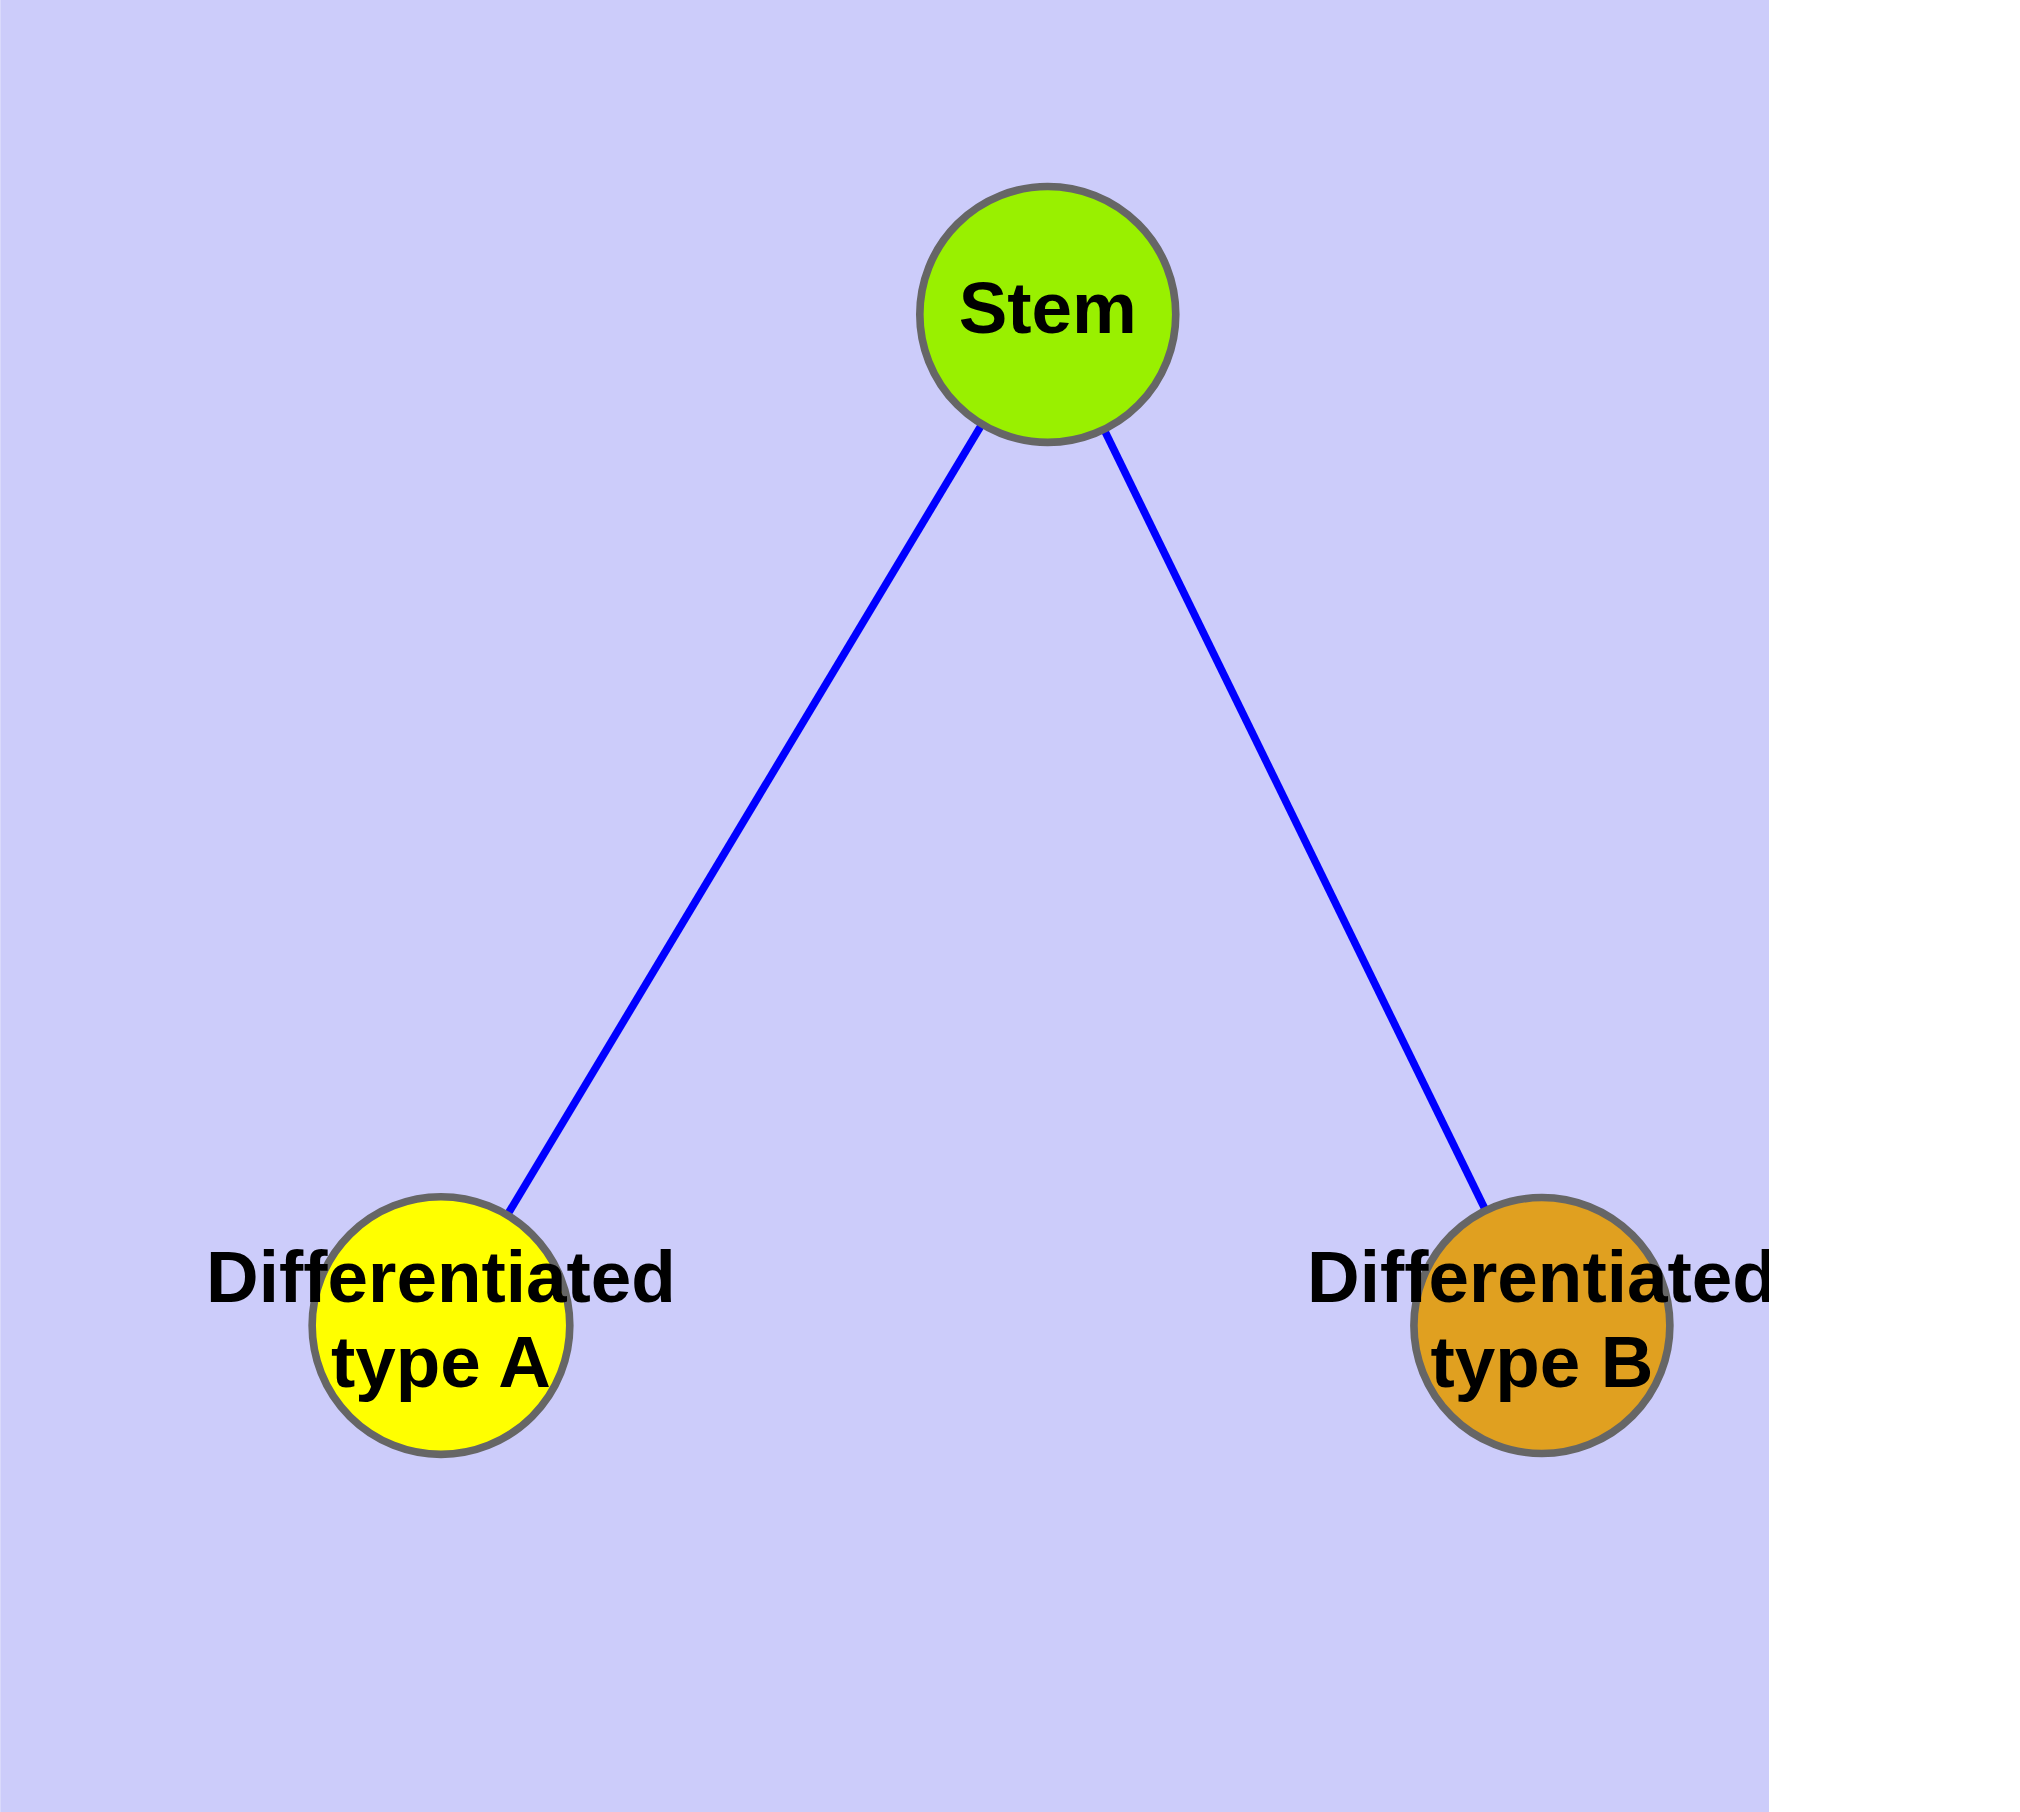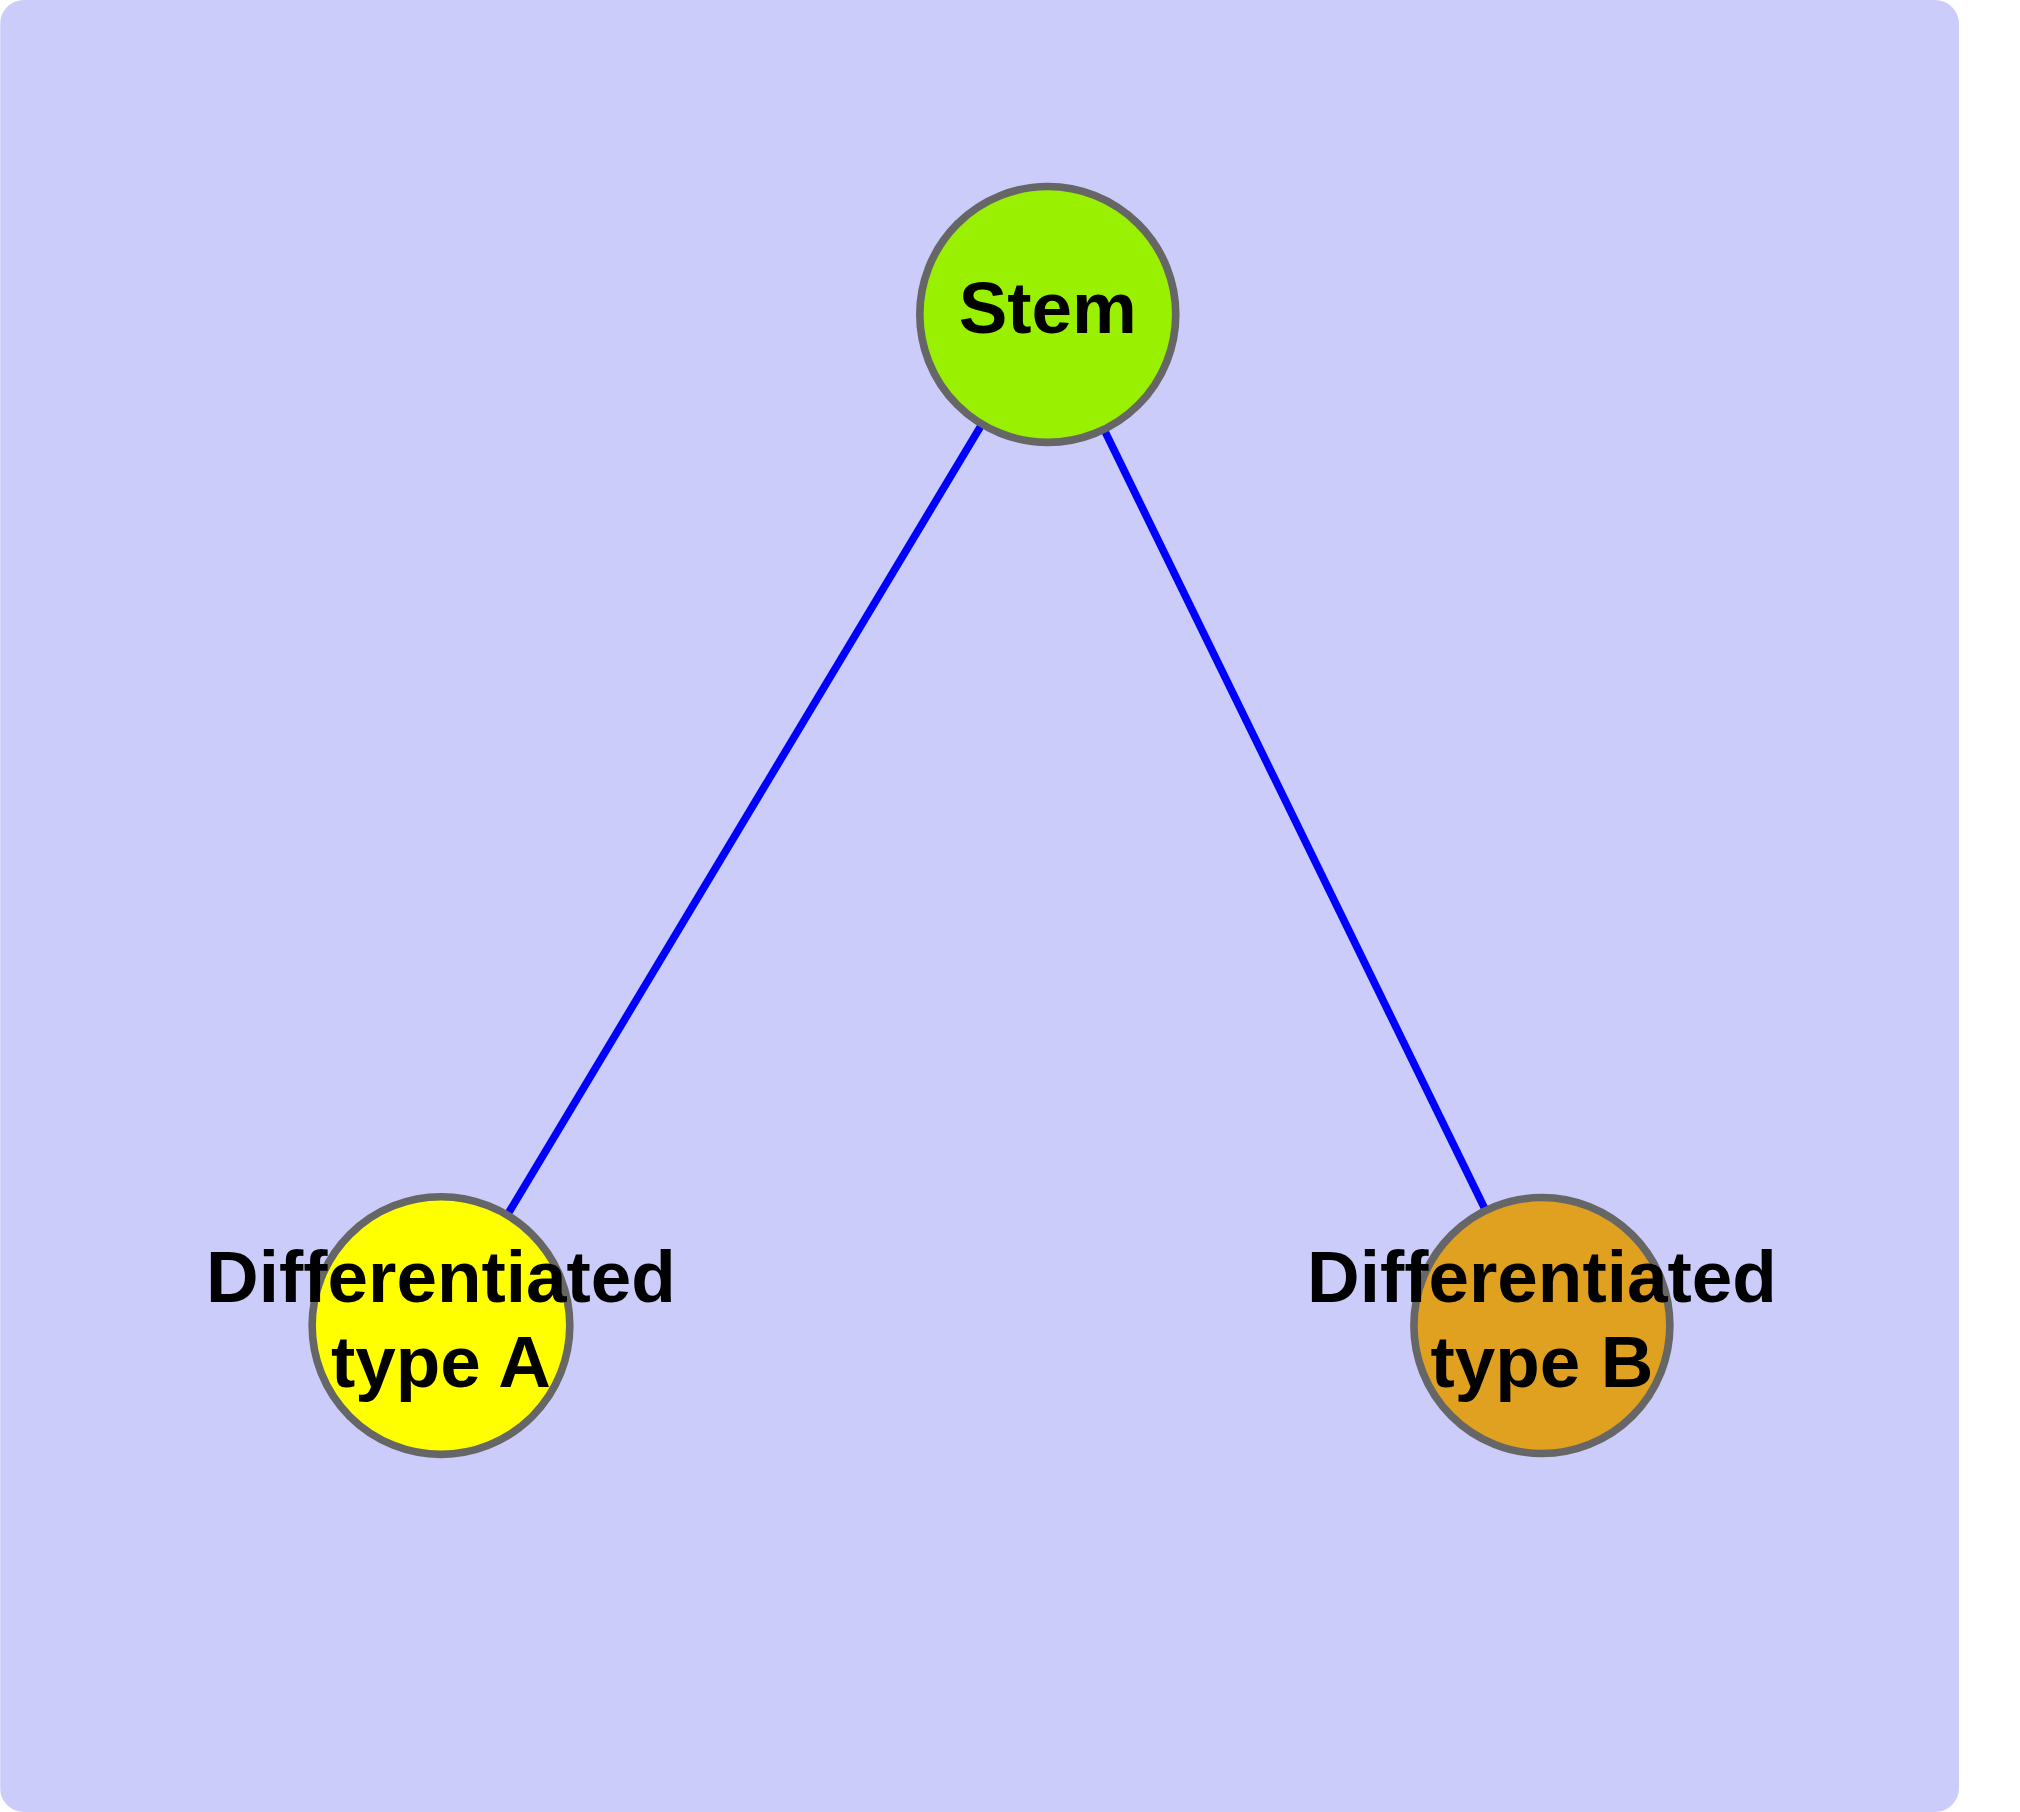--- a/index.html
+++ b/index.html
@@ -2,25 +2,24 @@
 <html style="font-size:13.6px"><head>
 <meta charset="utf-8">
 <style>
   html, body {
     margin: 0;
     padding: 0;
     background: #ffffff;
   }
   #canvas {
     position: relative;
-    width: 1959px;
+    width: 1769px;
     height: 1812px;
     overflow: hidden;
     font-family: "Liberation Sans", sans-serif;
-    border-radius: 24px;
   }
   #graph-svg {
     position: absolute;
     top: 0;
     left: 0;
     width: 2021px;
     height: 1812px;
     display: block;
   }
   .node-circle {

